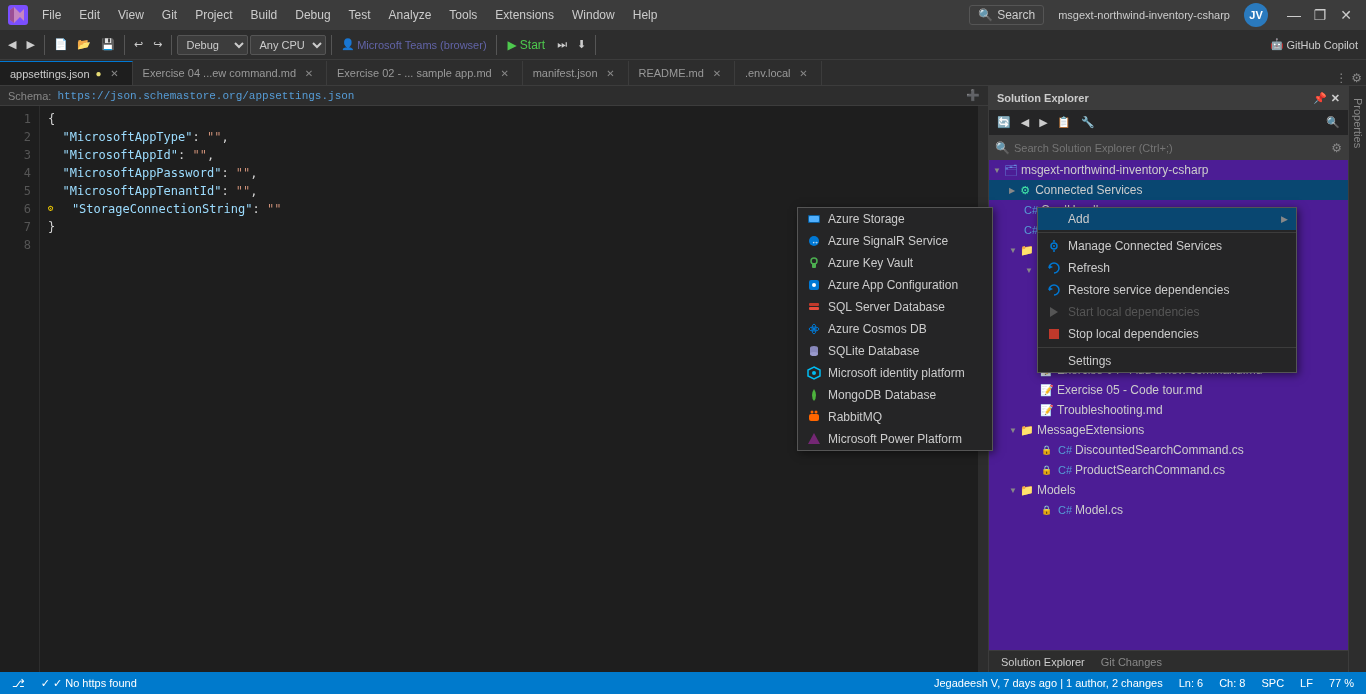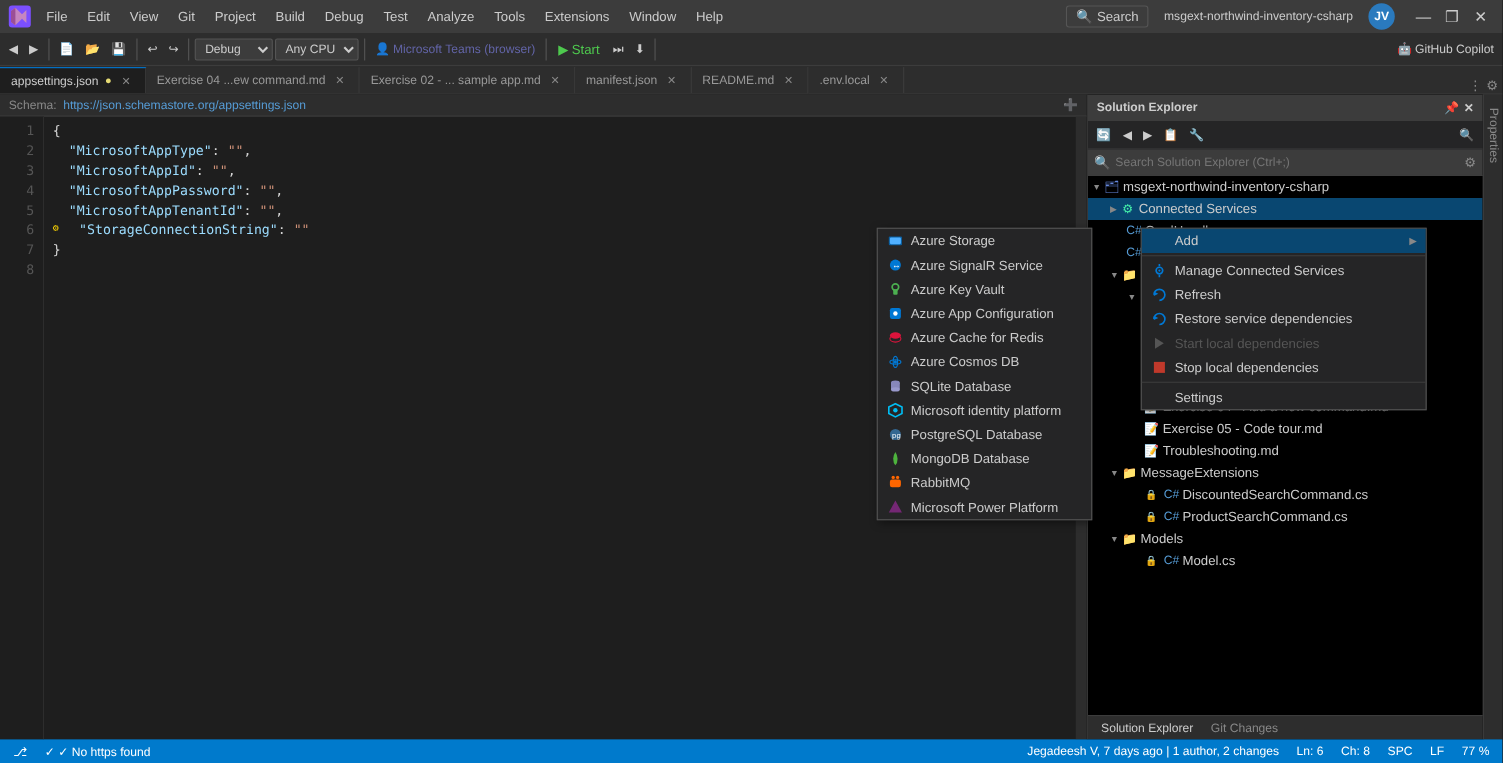--- a/index.html
+++ b/index.html
@@ -182,21 +182,21 @@
     .json-string { color: #ce9178; }
     .json-colon { color: #d4d4d4; }
     .scrollbar-v {
       width: 10px;
       background: #2d2d2d;
     }
 
     
     #solution-explorer {
       width: 360px;
-      background: #000000;
+      background: #4c1d95;
       border-left: 1px solid #3c3c3c;
       display: flex;
       flex-direction: column;
       overflow: hidden;
     }
     #se-header {
       height: 24px;
       background: #3c3c3c;
       display: flex; align-items: center;
       padding: 0 8px;
@@ -442,21 +442,21 @@
     <span style="cursor:pointer;color:#888;">⋮</span>
     <span style="cursor:pointer;color:#888;">⚙</span>
   </div>
 </div>
 
 <div id="main-layout">
 
   <div id="editor-area">
     <div id="schema-bar">
       <span>Schema:</span>
-      <span style="color:#569cd6;">https://json.schemastore.org/appsettings.json</span>
+      <span style="color:#569cd6;font-family:Liberation Mono, monospace;">https://json.schemastore.org/appsettings.json</span>
       <span style="margin-left:auto; cursor:pointer;">➕</span>
     </div>
     <div id="editor-content">
       <div class="line-numbers">
         <div>1</div>
         <div>2</div>
         <div>3</div>
         <div>4</div>
         <div>5</div>
         <div>6</div>
@@ -667,27 +667,27 @@
   <div class="ctx-item">
     <span class="ctx-icon" style="color:#0078d4;">
       <svg width="14" height="14" viewBox="0 0 14 14">
           <rect x="2" y="2" width="10" height="10" rx="2" fill="#0078d4"></rect>
           <circle cx="7" cy="7" r="2" fill="white"></circle>
         </svg>
     </span>
     <span>Azure App Configuration</span>
   </div>
   <div class="ctx-item">
-    <span class="ctx-icon" style="color:#dc143c;">
-      <svg width="14" height="14" viewBox="0 0 14 14">
-          <ellipse cx="7" cy="5" rx="5" ry="3" fill="#dc143c"></ellipse>
-          <ellipse cx="7" cy="8" rx="5" ry="3" fill="none" stroke="#dc143c" stroke-width="1"></ellipse>
-        </svg>
-    </span>
-    <span>Azure Cache for Redis</span>
+    <span class="ctx-icon" style="color:#a52a2a;">
+      <svg width="14" height="14" viewBox="0 0 14 14">
+          <rect x="2" y="3" width="10" height="3" rx="1" fill="#c0392b"></rect>
+          <rect x="2" y="7" width="10" height="3" rx="1" fill="#e74c3c"></rect>
+        </svg>
+    </span>
+    <span>SQL Server Database</span>
   </div>
   <div class="ctx-item">
     <span class="ctx-icon" style="color:#0078d4;">
       <svg width="14" height="14" viewBox="0 0 14 14">
           <ellipse cx="7" cy="7" rx="5" ry="2" fill="none" stroke="#0078d4" stroke-width="1"></ellipse>
           <ellipse cx="7" cy="7" rx="2" ry="5" fill="none" stroke="#0078d4" stroke-width="1"></ellipse>
           <circle cx="7" cy="7" r="1.5" fill="#0078d4"></circle>
         </svg>
     </span>
     <span>Azure Cosmos DB</span>
@@ -703,29 +703,20 @@
     <span>SQLite Database</span>
   </div>
   <div class="ctx-item">
     <span class="ctx-icon" style="color:#00bcf2;">
       <svg width="14" height="14" viewBox="0 0 14 14">
           <polygon points="7,1 13,4 13,10 7,13 1,10 1,4" fill="none" stroke="#00bcf2" stroke-width="1.5"></polygon>
           <circle cx="7" cy="7" r="2" fill="#00bcf2"></circle>
         </svg>
     </span>
     <span>Microsoft identity platform</span>
-  </div>
-  <div class="ctx-item">
-    <span class="ctx-icon" style="color:#336791;">
-      <svg width="14" height="14" viewBox="0 0 14 14">
-          <circle cx="7" cy="7" r="5" fill="#336791"></circle>
-          <text x="4" y="10" font-size="7" fill="white">pg</text>
-        </svg>
-    </span>
-    <span>PostgreSQL Database</span>
   </div>
   <div class="ctx-item">
     <span class="ctx-icon" style="color:#4db33d;">
       <svg width="14" height="14" viewBox="0 0 14 14">
           <path d="M7 1 Q9 4 9 7 Q9 11 7 13 Q5 11 5 7 Q5 4 7 1Z" fill="#4db33d"></path>
         </svg>
     </span>
     <span>MongoDB Database</span>
   </div>
   <div class="ctx-item">

